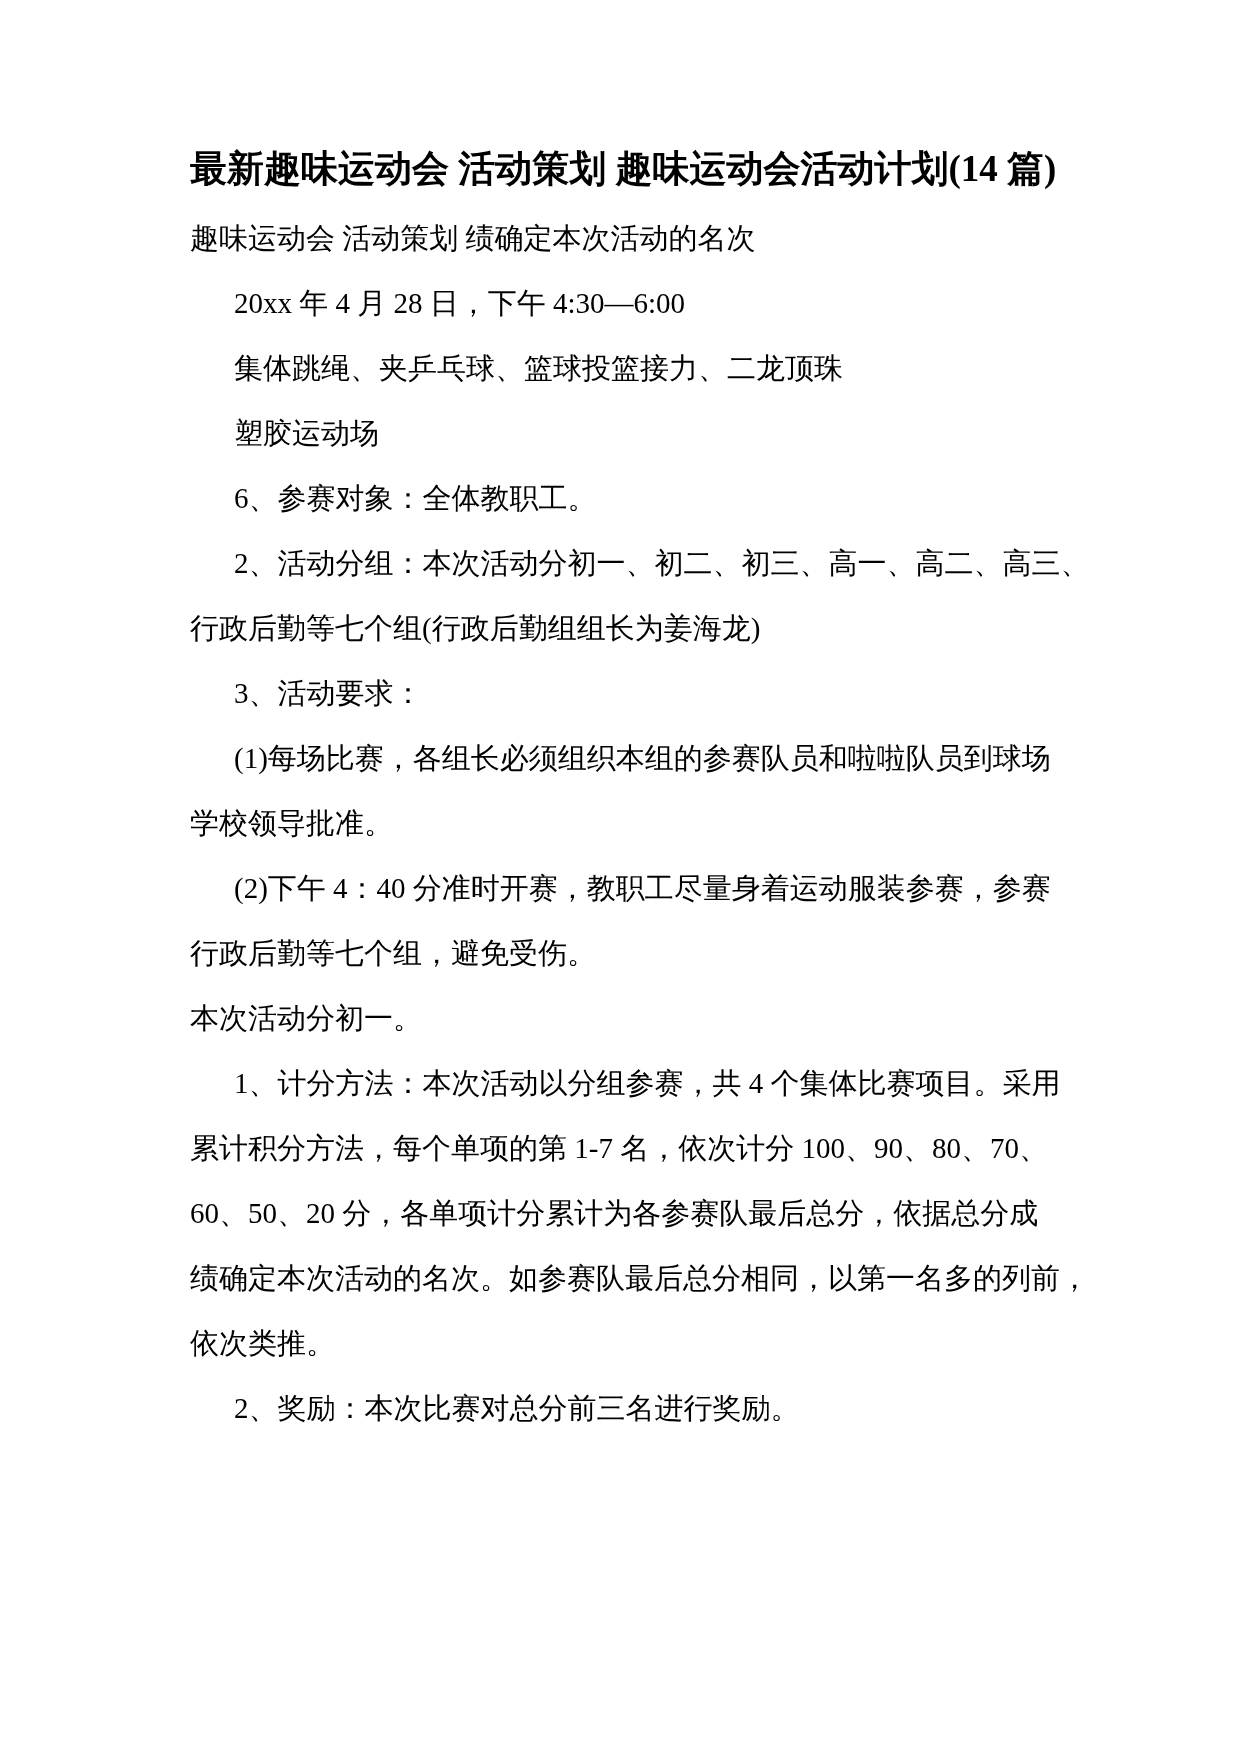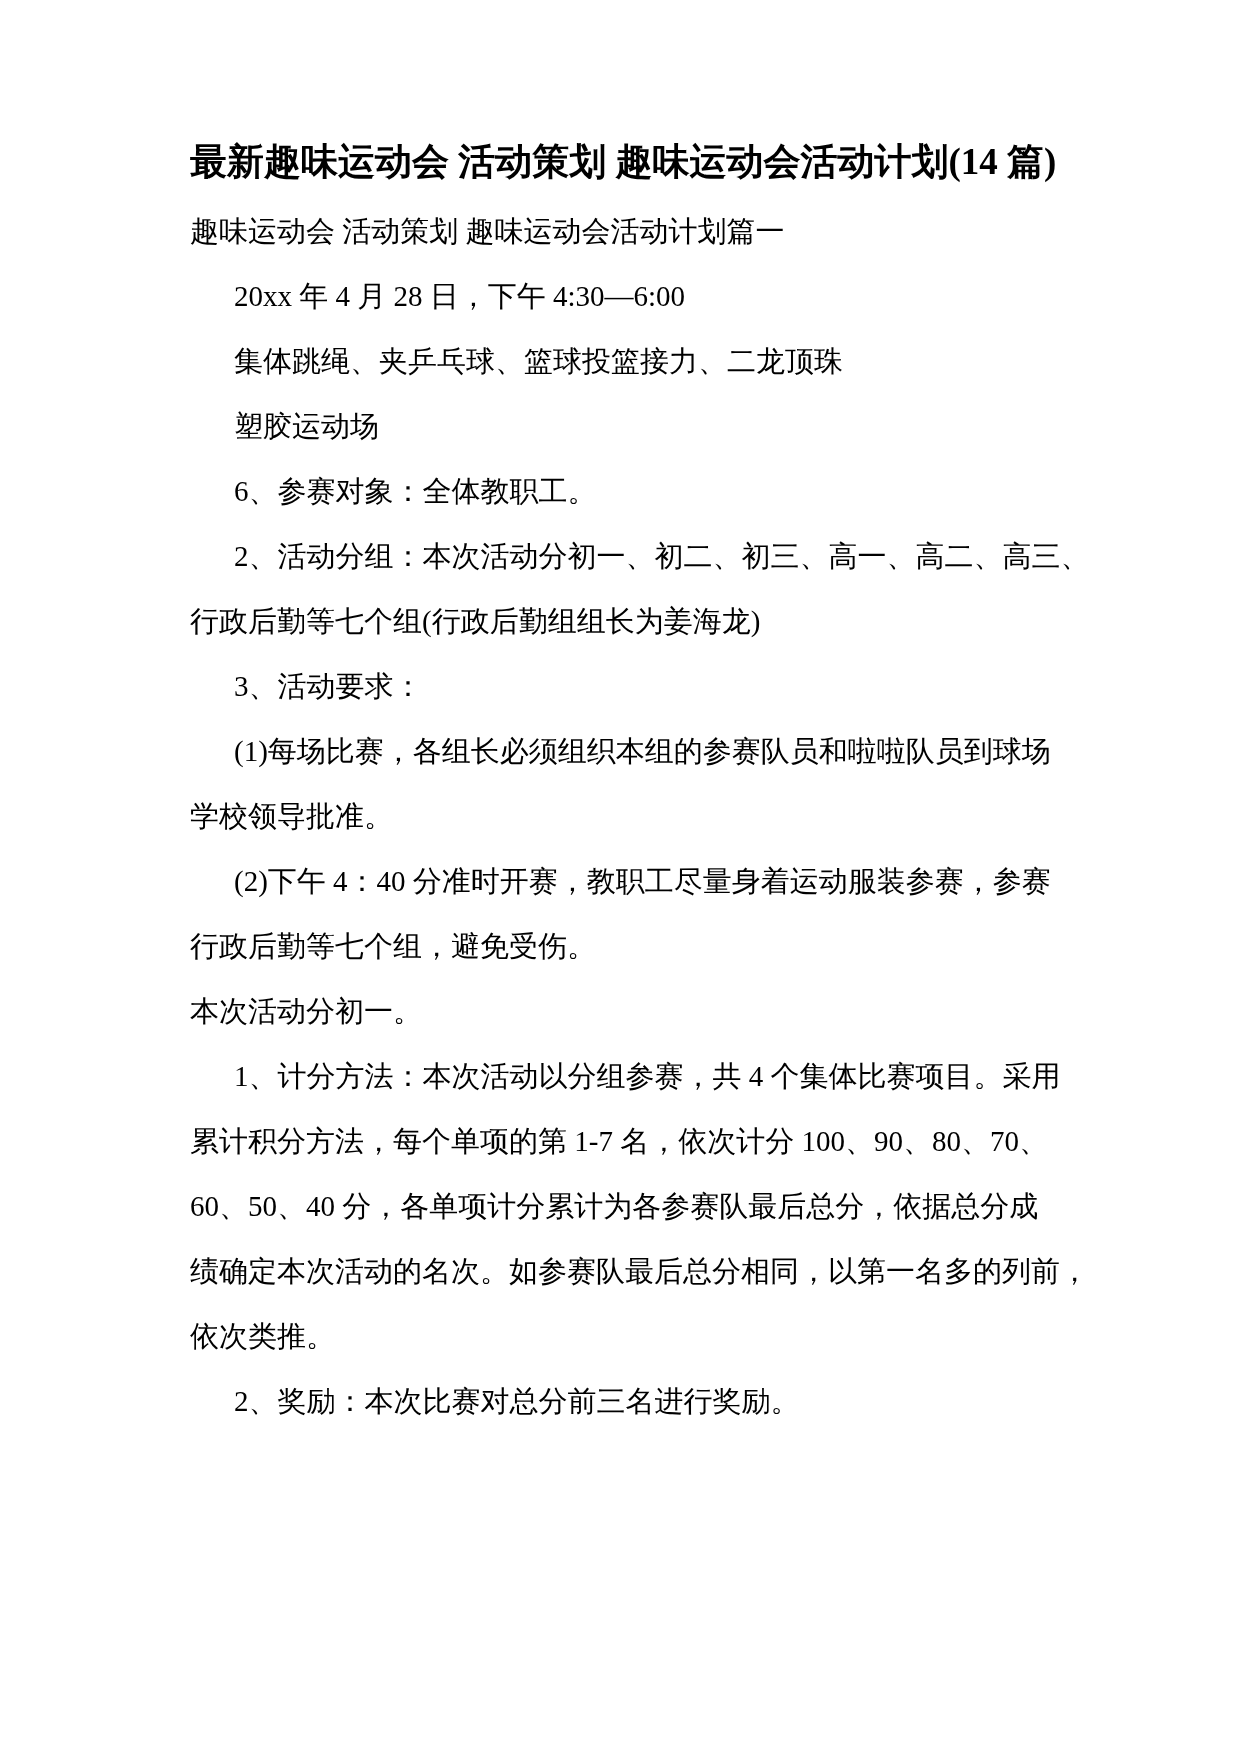--- a/index.html
+++ b/index.html
@@ -13,21 +13,21 @@
     height: 1754px;
     background: #ffffff;
     overflow: hidden;
     font-family: "Liberation Serif", "DejaVu Serif", serif;
     color: #000000;
   }
   .content {
     position: absolute;
     left: 190px;
     right: 190px;
-    top: 125px;
+    top: 132px;
   }
   .title {
     margin: 0;
     font-size: 37px;
     font-weight: bold;
     line-height: 74px;
     text-align: center;
     white-space: nowrap;
     letter-spacing: 0;
   }
@@ -40,33 +40,33 @@
   .indent {
     padding-left: 44px;
   }
 </style>
 </head>
 <body>
 
 <div class="page">
   <div class="content">
     <h1 class="title">最新趣味运动会 活动策划 趣味运动会活动计划(14 篇)</h1>
-    <div class="line">趣味运动会 活动策划 趣味运动会活动计划篇一</div>
+    <div class="line">趣味运动会 活动策划 绩确定本次活动的名次</div>
     <div class="line indent">20xx 年 4 月 28 日，下午 4:30—6:00</div>
     <div class="line indent">集体跳绳、夹乒乓球、篮球投篮接力、二龙顶珠</div>
     <div class="line indent">塑胶运动场</div>
     <div class="line indent">6、参赛对象：全体教职工。</div>
     <div class="line indent">2、活动分组：本次活动分初一、初二、初三、高一、高二、高三、</div>
     <div class="line">行政后勤等七个组(行政后勤组组长为姜海龙)</div>
     <div class="line indent">3、活动要求：</div>
     <div class="line indent">(1)每场比赛，各组长必须组织本组的参赛队员和啦啦队员到球场</div>
     <div class="line">学校领导批准。</div>
     <div class="line indent">(2)下午 4：40 分准时开赛，教职工尽量身着运动服装参赛，参赛</div>
     <div class="line">行政后勤等七个组，避免受伤。</div>
     <div class="line">本次活动分初一。</div>
     <div class="line indent">1、计分方法：本次活动以分组参赛，共 4 个集体比赛项目。采用</div>
     <div class="line">累计积分方法，每个单项的第 1-7 名，依次计分 100、90、80、70、</div>
-    <div class="line">60、50、40 分，各单项计分累计为各参赛队最后总分，依据总分成</div>
+    <div class="line">60、50、20 分，各单项计分累计为各参赛队最后总分，依据总分成</div>
     <div class="line">绩确定本次活动的名次。如参赛队最后总分相同，以第一名多的列前，</div>
     <div class="line">依次类推。</div>
     <div class="line indent">2、奖励：本次比赛对总分前三名进行奖励。</div>
   </div>
 </div>
 
 </body></html>

